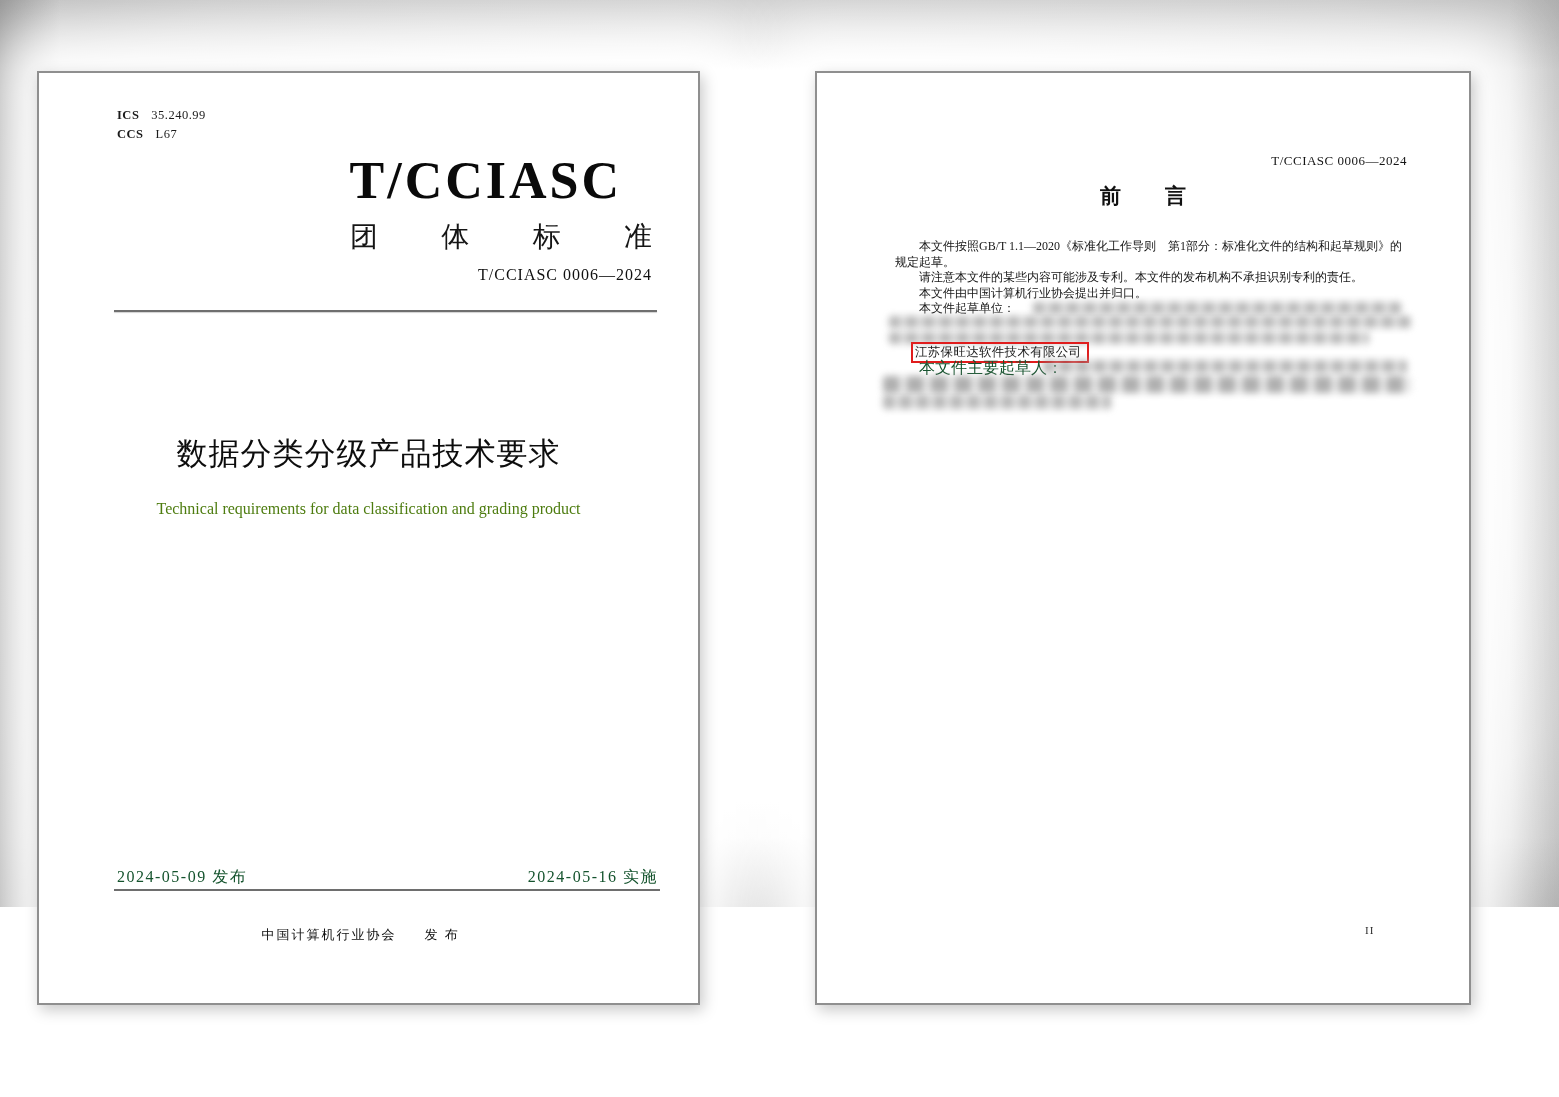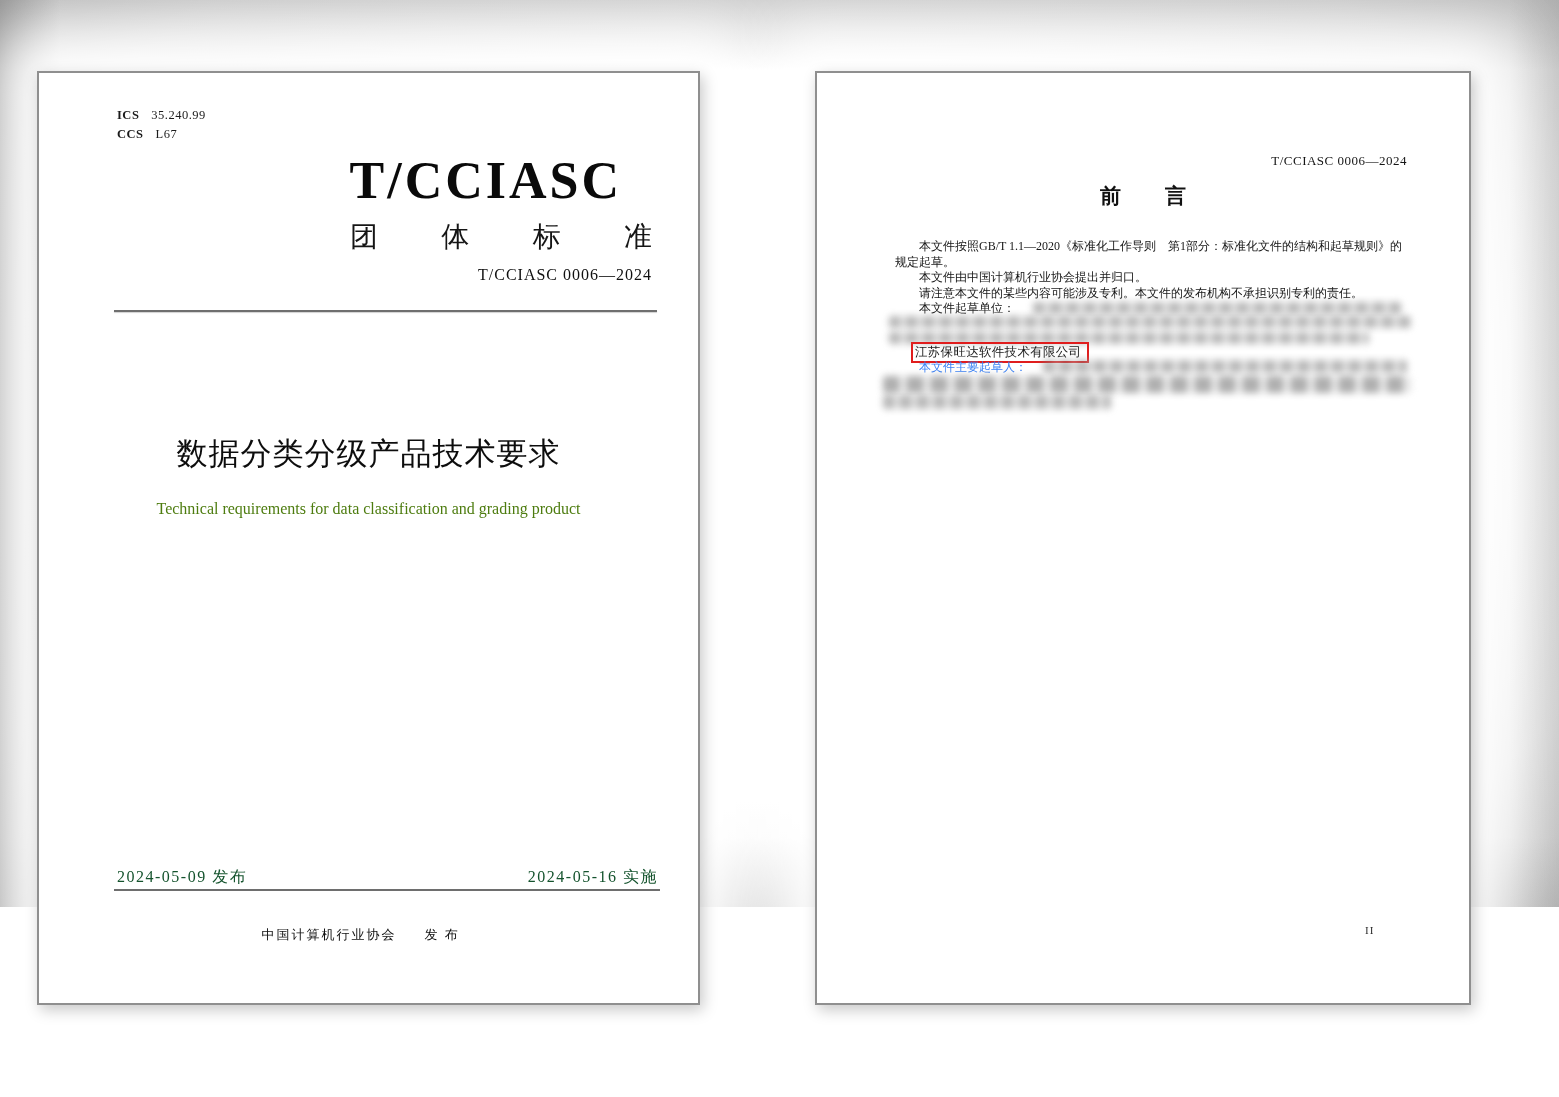--- a/index.html
+++ b/index.html
@@ -46,21 +46,21 @@
   .dates{position:absolute;left:78px;right:40px;top:794px;display:flex;justify-content:space-between;font-size:16px;letter-spacing:1.5px;color:#14532d;}
   .rule-bottom{position:absolute;left:75px;right:38px;top:816px;height:2px;background:#6e6e6e;}
   .publisher{position:absolute;left:0;right:16px;top:853px;text-align:center;font-size:13px;letter-spacing:2px;color:#101010;}
   .publisher .gap{display:inline-block;width:28px;}
 
   
   .fw-code{position:absolute;top:80px;right:62px;font-size:13px;letter-spacing:0.5px;color:#151515;}
   .fw-heading{position:absolute;left:0;right:0;top:109px;display:flex;justify-content:center;gap:44px;font-size:21px;font-weight:600;color:#101010;}
   .fw-body{position:absolute;left:78px;right:56px;top:166px;font-size:12px;line-height:15.5px;color:#161616;}
   .fw-body p{margin:0;text-indent:2em;}
-  .fw-abs{position:absolute;font-size:12px;line-height:15px;color:#3b82f6;}
+  .fw-abs{position:absolute;font-size:16px;line-height:15px;color:#14532d;}
   .drafters{left:102px;top:287px;}
   .company-box{
     position:absolute;left:94px;top:269px;width:172px;height:17px;
     border:2px solid #e01d1d;display:flex;align-items:center;
     font-size:12.5px;color:#1a1a1a;padding-left:2px;box-sizing:content-box;
     letter-spacing:0.3px;
   }
   .blur{
     position:absolute;border-radius:3px;filter:blur(3.5px);opacity:0.55;
     background:repeating-linear-gradient(90deg,#7e7e7e 0 11px,#cacaca 11px 17px);
@@ -118,22 +118,22 @@
   <div class="page page-foreword">
     <div class="fw-code">T/CCIASC 0006—2024</div>
 
     <div class="fw-heading">
       <span>前</span>
       <span>言</span>
     </div>
 
     <div class="fw-body">
       <p>本文件按照GB/T 1.1—2020《标准化工作导则　第1部分：标准化文件的结构和起草规则》的规定起草。</p>
+      <p>请注意本文件的某些内容可能涉及专利。本文件的发布机构不承担识别专利的责任。</p>
       <p>本文件由中国计算机行业协会提出并归口。</p>
-      <p>请注意本文件的某些内容可能涉及专利。本文件的发布机构不承担识别专利的责任。</p>
       <p>本文件起草单位：</p>
     </div>
 
     <div class="blur blur-units"></div>
     <div class="blur blur-full"></div>
     <div class="blur blur-full2"></div>
 
     <div class="company-box">
       <span>江苏保旺达软件技术有限公司</span>
     </div>

